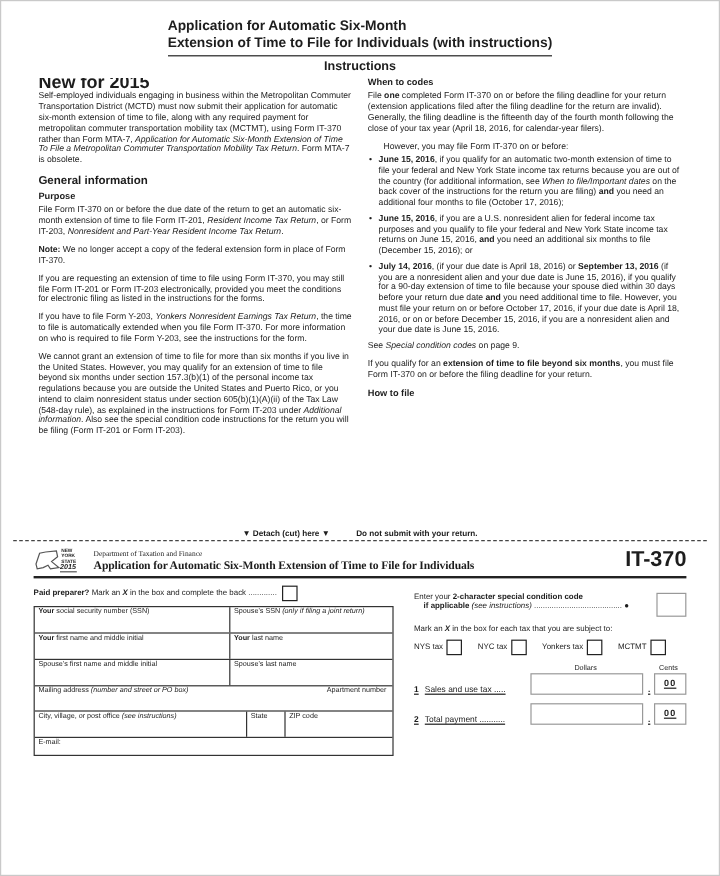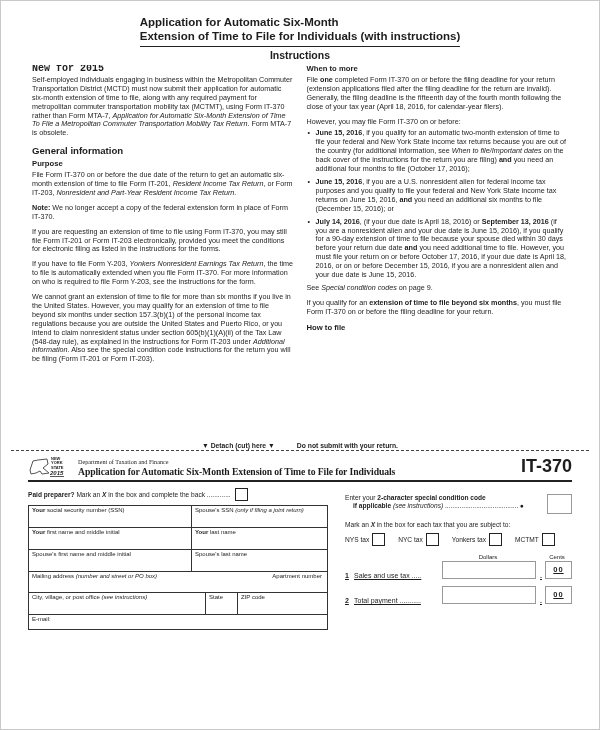--- a/index.html
+++ b/index.html
@@ -88,34 +88,34 @@
   <div class="doc-title-wrap">
     <div class="doc-title">
       <div>Application for Automatic Six-Month</div>
       <div>Extension of Time to File for Individuals (with instructions)</div>
     </div>
   </div>
   <div class="instr-head">Instructions</div>
 
   <div class="cols">
     <div class="col">
-      <div class="h-sub" style="font-size:10px;font-family:Liberation Mono, monospace;">New for 2015</div>
+      <div class="h-sub" style="font-size:15px;">New for 2015</div>
       <p><span>Self-employed individuals engaging in business within the Metropolitan Commuter Transportation District (MCTD) must now submit their application for automatic six-month extension of time to file, along with any required payment for metropolitan commuter transportation mobility tax (MCTMT), using Form IT-370 rather than Form MTA-7, </span><span class="i">Application for Automatic Six-Month Extension of Time To File a Metropolitan Commuter Transportation Mobility Tax Return</span><span>. Form MTA-7 is obsolete.</span></p>
       <div class="h-gen">General information</div>
       <div class="h-sub">Purpose</div>
       <p><span>File Form IT-370 on or before the due date of the return to get an automatic six-month extension of time to file Form IT-201, </span><span class="i">Resident Income Tax Return</span><span>, or Form IT-203, </span><span class="i">Nonresident and Part-Year Resident Income Tax Return</span><span>.</span></p>
       <p><span class="b">Note:</span><span> We no longer accept a copy of the federal extension form in place of Form IT-370.</span></p>
       <p><span>If you are requesting an extension of time to file using Form IT-370, you may still file Form IT-201 or Form IT-203 electronically, provided you meet the conditions for electronic filing as listed in the instructions for the forms.</span></p>
       <p><span>If you have to file Form Y-203, </span><span class="i">Yonkers Nonresident Earnings Tax Return</span><span>, the time to file is automatically extended when you file Form IT-370. For more information on who is required to file Form Y-203, see the instructions for the form.</span></p>
       <p><span>We cannot grant an extension of time to file for more than six months if you live in the United States. However, you may qualify for an extension of time to file beyond six months under section 157.3(b)(1) of the personal income tax regulations because you are outside the United States and Puerto Rico, or you intend to claim nonresident status under section 605(b)(1)(A)(ii) of the Tax Law (548-day rule), as explained in the instructions for Form IT-203 under </span><span class="i">Additional information</span><span>. Also see the special condition code instructions for the return you will be filing (Form IT-201 or Form IT-203).</span></p>
     </div>
     <div class="col">
-      <div class="h-sub">When to more</div>
+      <div class="h-sub">When to codes</div>
       <p><span>File </span><span class="b">one</span><span> completed Form IT-370 on or before the filing deadline for your return (extension applications filed after the filing deadline for the return are invalid). Generally, the filing deadline is the fifteenth day of the fourth month following the close of your tax year (April 18, 2016, for calendar-year filers).</span></p>
-      <p style="margin-bottom:3px;"><span>However, you may file Form IT-370 on or before:</span></p>
+      <p style="margin-bottom:3px;margin-left:13px;"><span>However, you may file Form IT-370 on or before:</span></p>
       <div class="bullet">
         <span class="mark">•</span>
         <span><span class="b">June 15, 2016</span><span>, if you qualify for an automatic two-month extension of time to file your federal and New York State income tax returns because you are out of the country (for additional information, see </span><span class="i">When to file/Important dates</span><span> on the back cover of the instructions for the return you are filing) </span><span class="b">and</span><span> you need an additional four months to file (October 17, 2016);</span></span>
       </div>
       <div class="bullet">
         <span class="mark">•</span>
         <span><span class="b">June 15, 2016</span><span>, if you are a U.S. nonresident alien for federal income tax purposes and you qualify to file your federal and New York State income tax returns on June 15, 2016, </span><span class="b">and</span><span> you need an additional six months to file (December 15, 2016); or</span></span>
       </div>
       <div class="bullet">
         <span class="mark">•</span>

